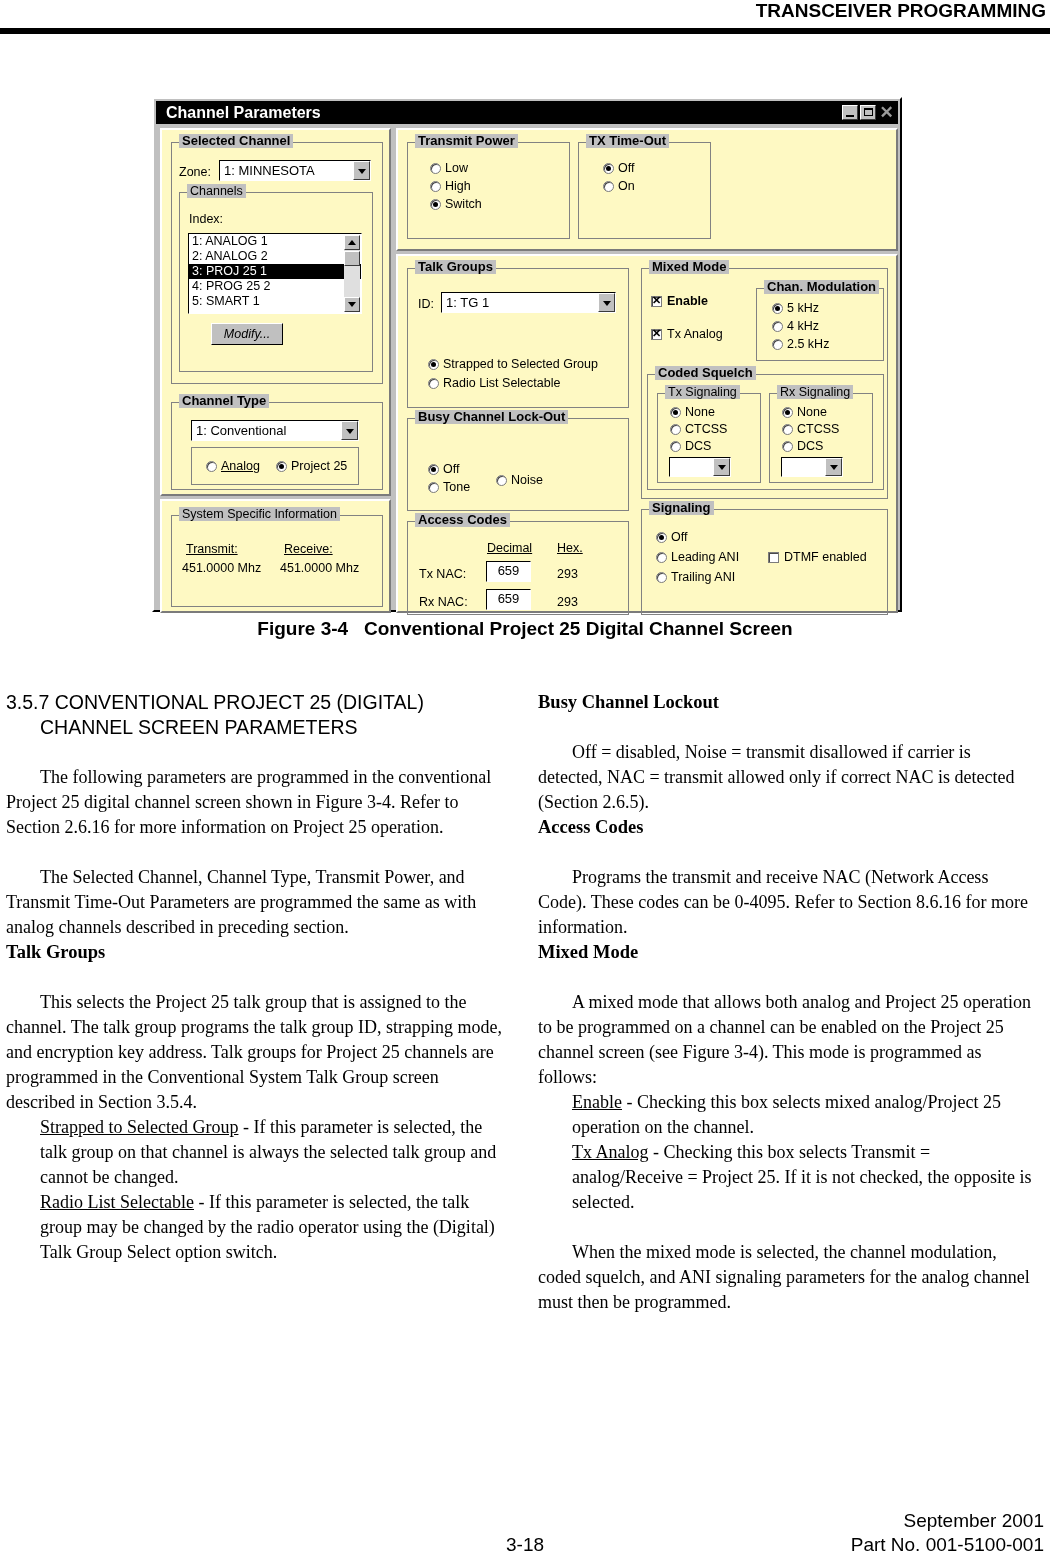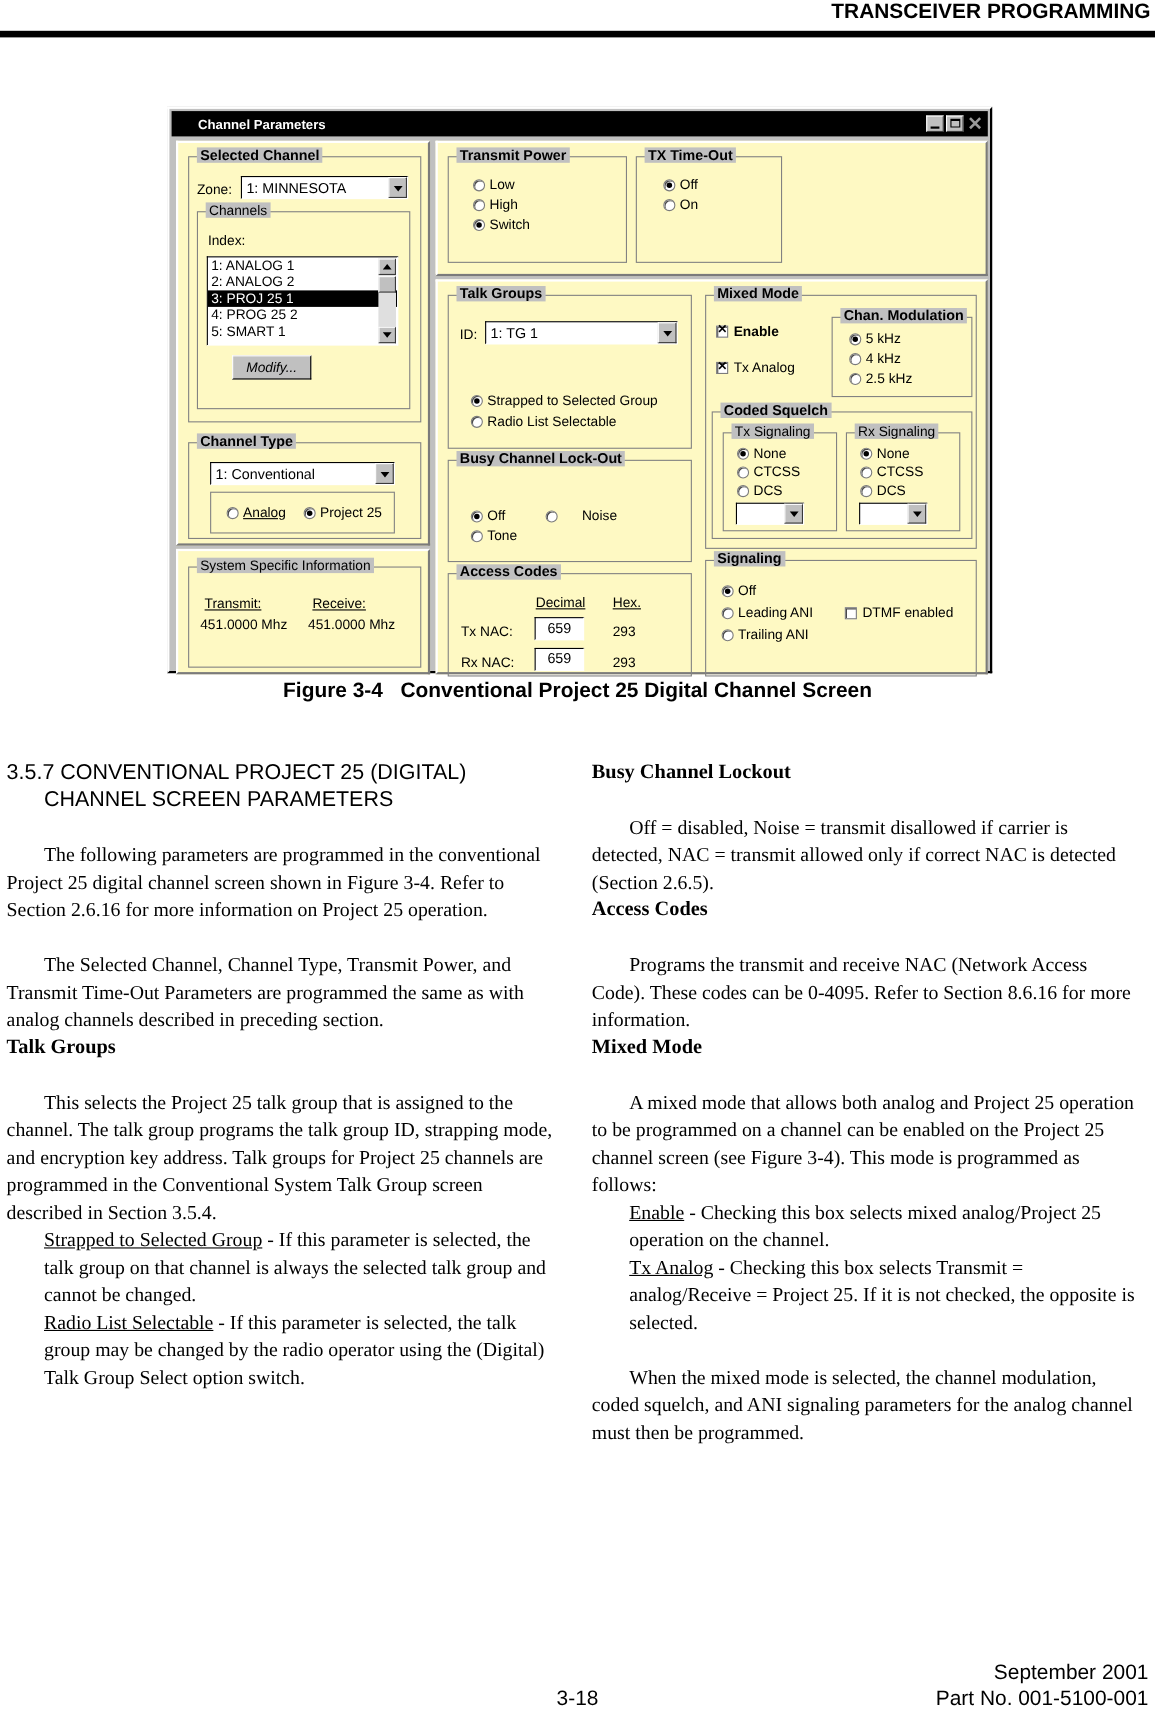--- a/index.html
+++ b/index.html
@@ -24,21 +24,21 @@
     background:#c0c0c0;
     border-top:2px solid #fff;border-left:2px solid #fff;
     border-right:2px solid #000;border-bottom:2px solid #000;
     font-family:"Liberation Sans", sans-serif;
     box-sizing:border-box;
   }
   .titlebar{
     position:absolute;left:2px;top:2px;right:2px;height:23px;background:#000;
     display:flex;align-items:center;
   }
-  .titlebar .t-text{color:#fff;font-size:12px;font-weight:bold;padding-left:24px;letter-spacing:0px;}
+  .titlebar .t-text{color:#fff;font-size:16px;font-weight:bold;padding-left:10px;letter-spacing:0px;}
   .tb-btns{margin-left:auto;display:flex;align-items:center;padding-right:3px;gap:2px;}
   .tb-btn{
     width:16px;height:15px;background:#c0c0c0;
     border-top:1px solid #fff;border-left:1px solid #fff;
     border-right:1px solid #3a3a3a;border-bottom:1px solid #3a3a3a;
     position:relative;box-sizing:border-box;
   }
   .tb-btn .mn{position:absolute;left:3px;bottom:2px;width:8px;height:2px;background:#000;}
   .tb-btn .mx{position:absolute;left:3px;top:2px;width:9px;height:8px;border:1px solid #000;border-top-width:2px;box-sizing:border-box;}
   .tb-close{width:17px;height:16px;position:relative;color:#9a9a9a;font-size:17px;line-height:15px;text-align:center;font-weight:bold;}
@@ -305,21 +305,21 @@
             <span>Radio List Selectable</span>
           </span>
         </div>
 
         <div class="gb b" style="left:9px;top:162px;width:222px;height:93px;">
           <span class="lg">Busy Channel Lock-Out</span>
           <span class="rd on" style="left:20px;top:43px;">
             <span class="dot"></span>
             <span>Off</span>
           </span>
-          <span class="rd" style="left:88px;top:43px;gap:18px;">
+          <span class="rd" style="left:88px;top:54px;">
             <span class="dot"></span>
             <span>Noise</span>
           </span>
           <span class="rd" style="left:20px;top:61px;">
             <span class="dot"></span>
             <span>Tone</span>
           </span>
         </div>
 
         <div class="gb b" style="left:9px;top:265px;width:222px;height:94px;">

